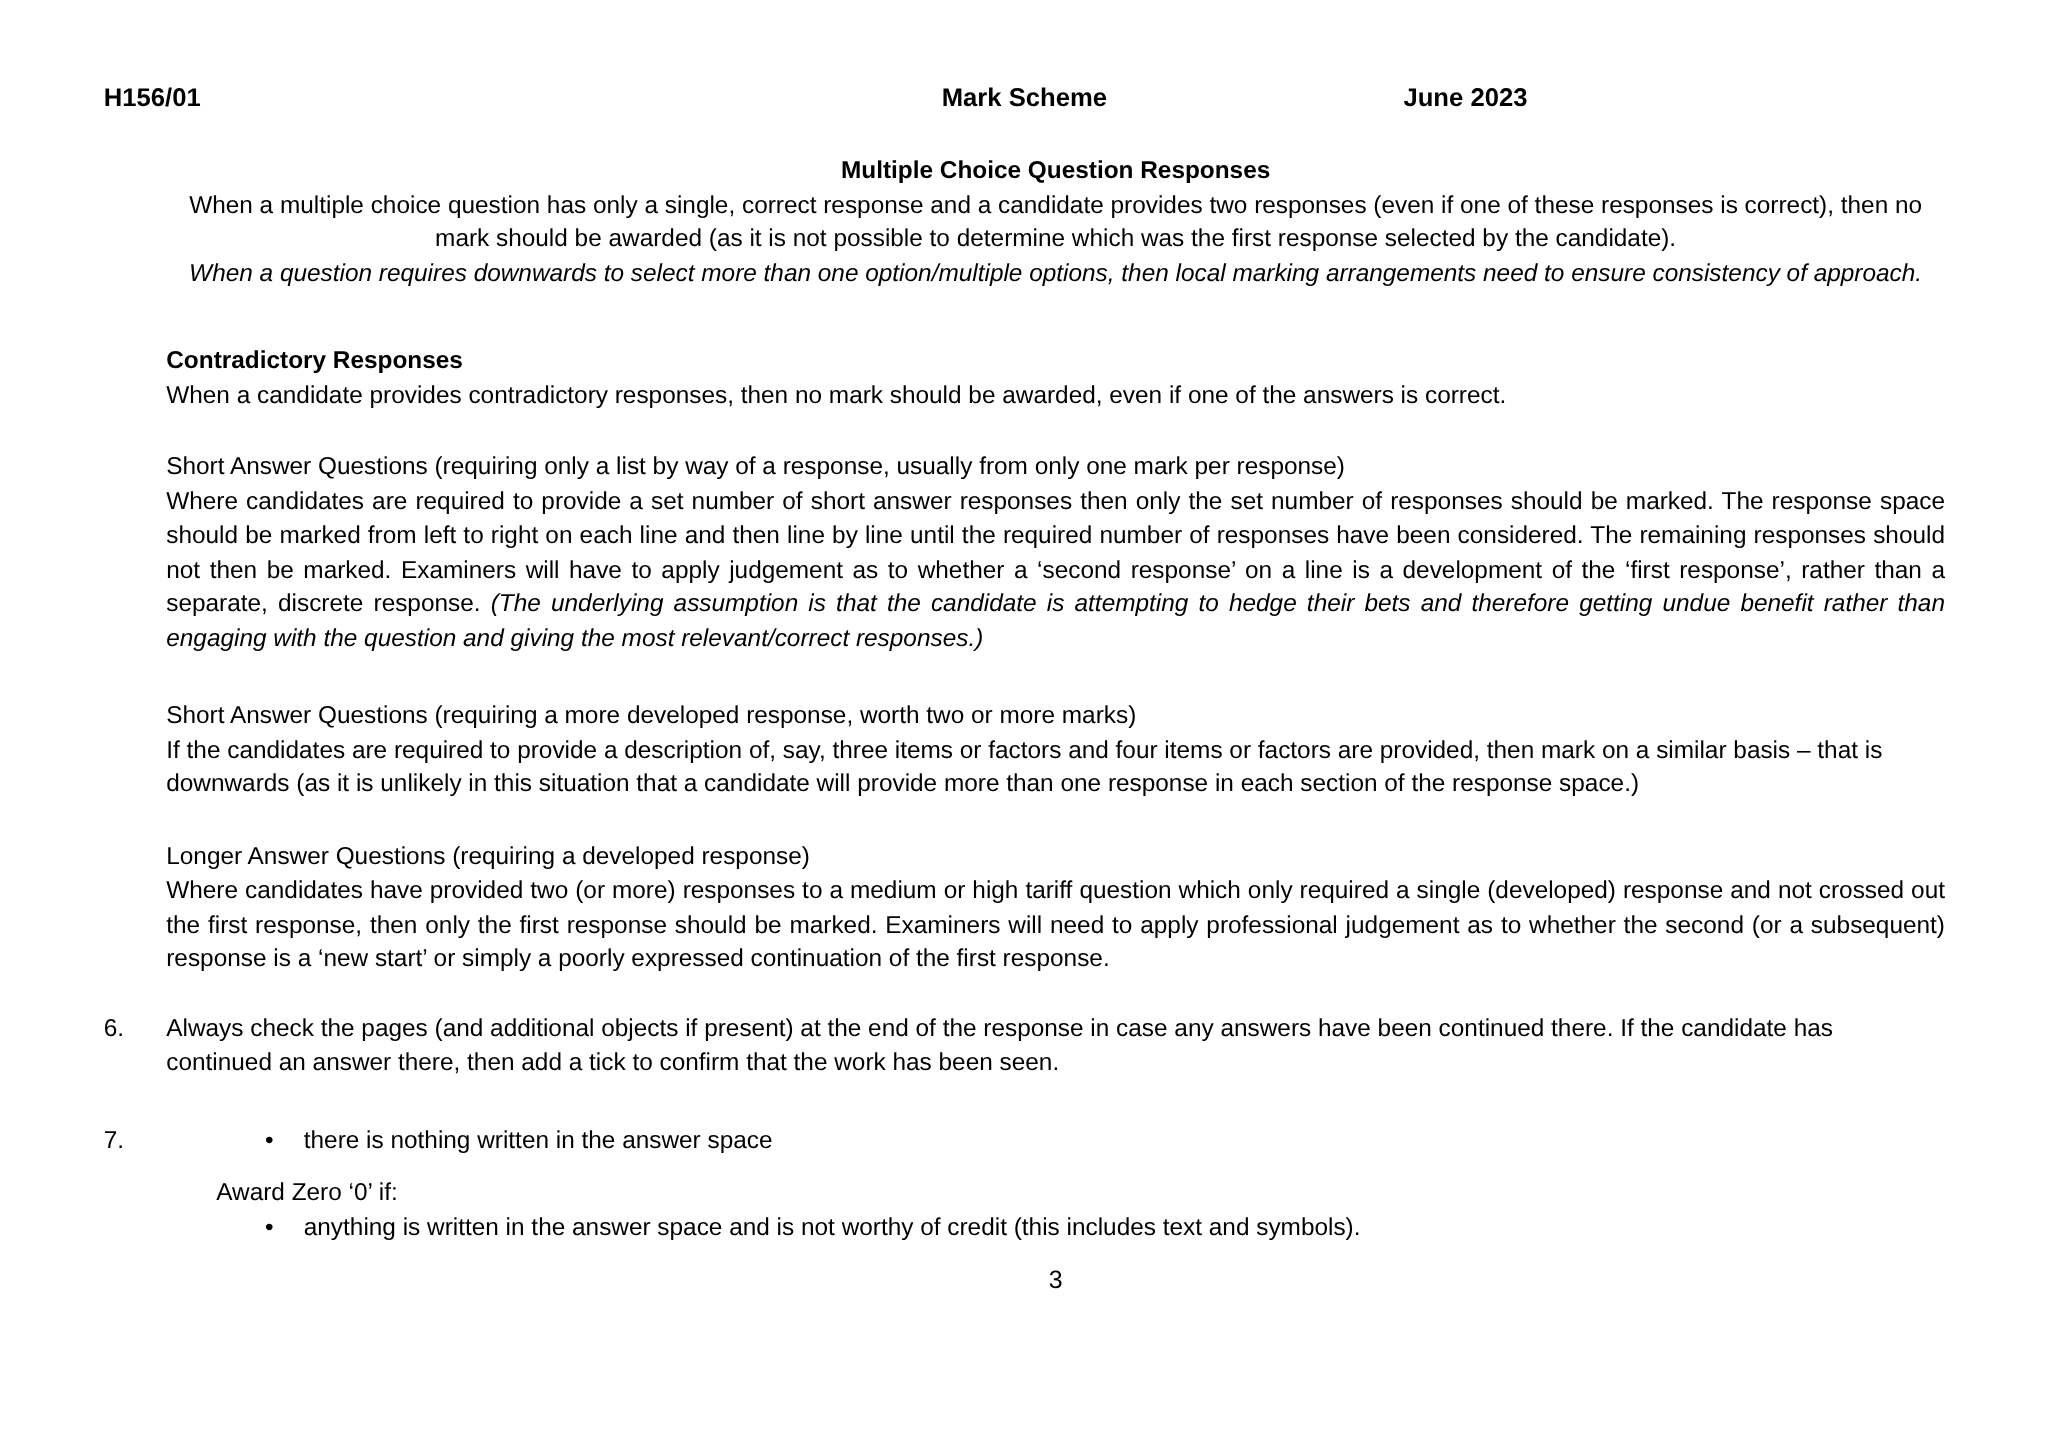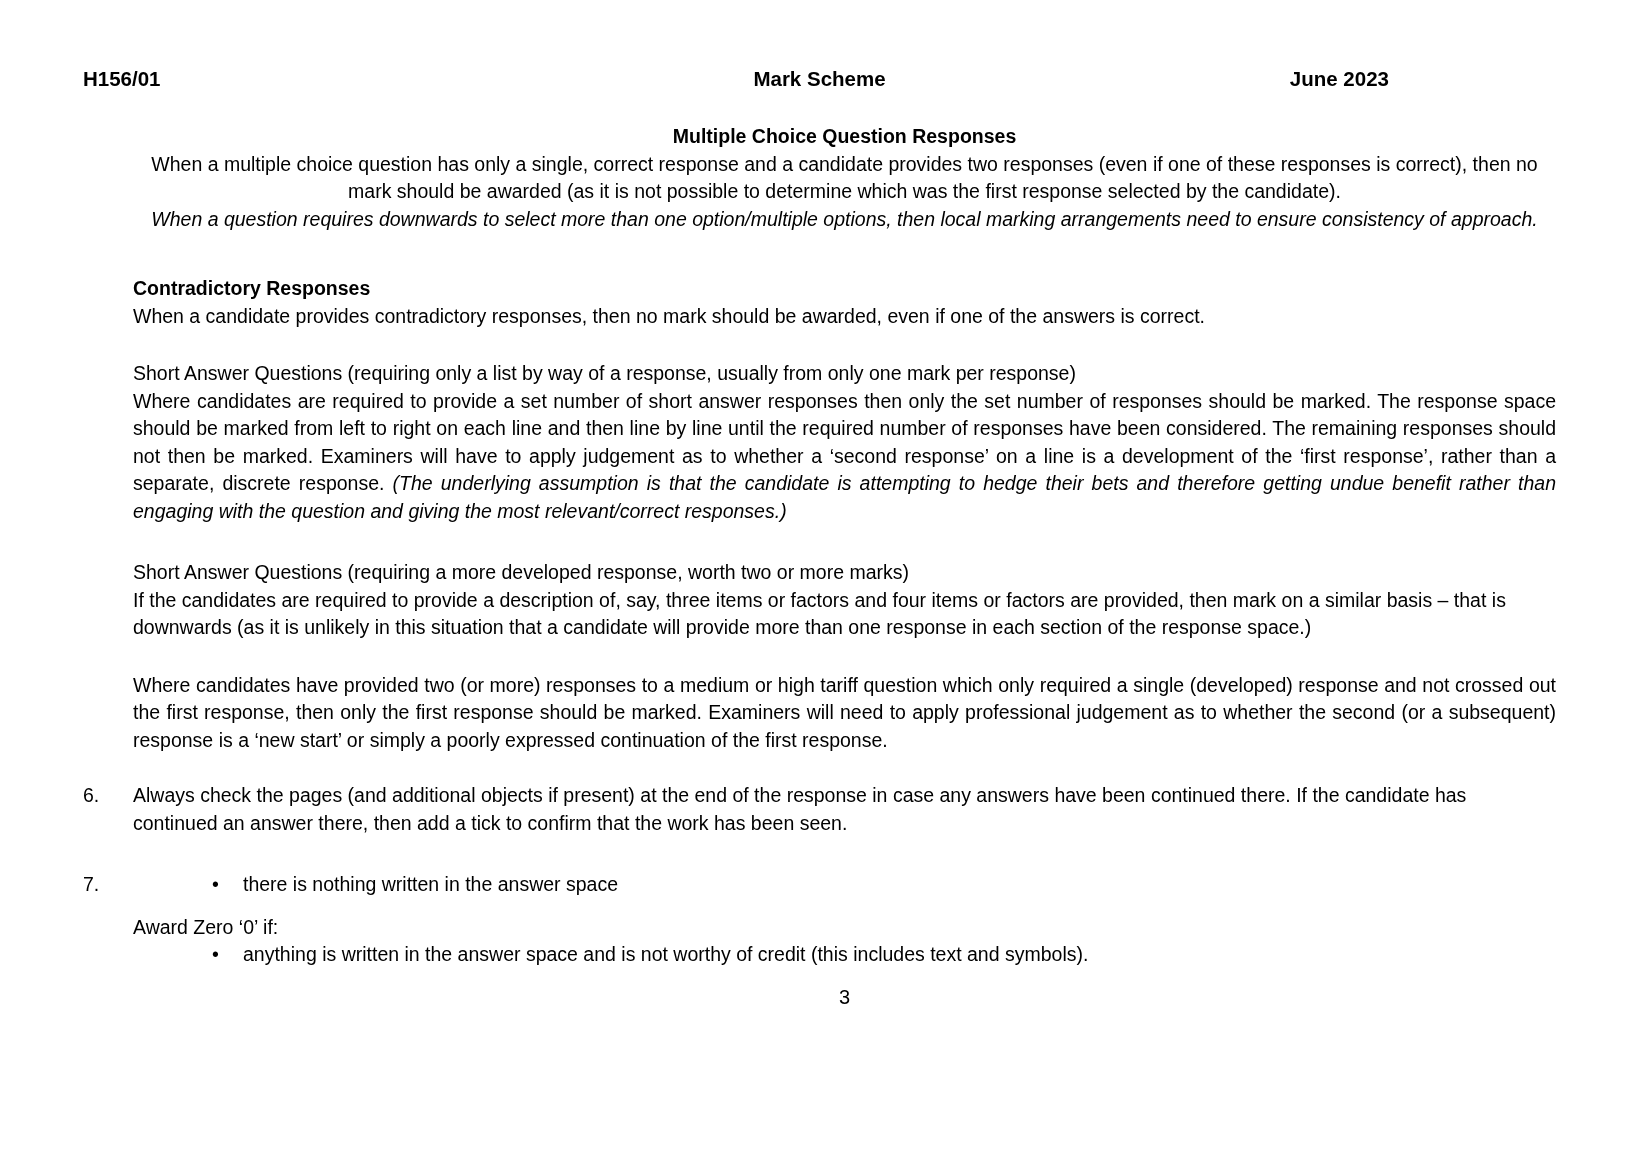--- a/index.html
+++ b/index.html
@@ -10,21 +10,21 @@
     color:#000000;
     overflow:hidden;
     position:relative;
   }
   .page { width:100%; height:100%; padding:66px 82px 0 83px; }
 
   
   .hdr { display:flex; font-weight:bold; font-size:20.5px; line-height:26px; }
   .hdr .l { flex:1; text-align:left; }
   .hdr .c { flex:1.4; text-align:center; }
-  .hdr .r { flex:1; text-align:center; }
+  .hdr .r { flex:1; text-align:left; }
 
   
   .content { margin-left:50px; font-size:19.5px; line-height:27.5px; }
   .content .sec h3 { font-size:19.5px; font-weight:bold; line-height:27.5px; }
   .hline b { font-weight:normal; }
   p { font-size:19.5px; line-height:27.5px; }
   .just { text-align:justify; }
   .it { font-style:italic; }
 
   .sec-mcq        { margin-top:31px;text-align:center; }
@@ -35,21 +35,21 @@
 
   
   .item { display:flex; margin-left:-50px; }
   .item-6 { margin-top:28px; }
   .item-7 { margin-top:34px; }
   .item .num { width:50px; flex:0 0 50px; }
   .item .ibody { flex:1; }
 
   .bullet-row { display:flex; margin-left:79px; }
   .bullet-row .bchar { width:31px; flex:0 0 31px; }
-  .award-zero { margin-top:15px; }
+  .award-zero { margin-top:15px;margin-left:40px; }
 
   .footer { text-align:center; margin-top:15px; font-size:20px; line-height:27.5px; }
 </style>
 </head>
 <body>
 
 <div class="page">
 
   <div class="hdr">
     <span class="l">H156/01</span>
@@ -74,20 +74,21 @@
       <p class="hline"><b>Short Answer Questions</b><span> (requiring only a list by way of a response, usually from only </span><b>one mark per response</b><span>)</span></p>
       <p class="just"><span>Where candidates are required to provide a set number of short answer responses then only the set number of responses should be marked. The response space should be marked from left to right on each line and then line by line until the required number of responses have been considered.  The remaining responses should not then be marked. Examiners will have to apply judgement as to whether a ‘second response’ on a line is a development of the ‘first response’, rather than a separate, discrete response.  </span><span class="it">(The underlying assumption is that the candidate is attempting to hedge their bets and therefore getting undue benefit rather than engaging with the question and giving the most relevant/correct responses.)</span></p>
     </section>
 
     <section class="sec sec-saq-dev">
       <p class="hline"><b>Short Answer Questions</b><span> (requiring a more developed response, worth </span><b>two or more marks</b><span>)</span></p>
       <p>If the candidates are required to provide a description of, say, three items or factors and four items or factors are provided, then mark on a similar basis – that is downwards (as it is unlikely in this situation that a candidate will provide more than one response in each section of the response space.)</p>
     </section>
 
     <section class="sec sec-laq">
+      <p class="hline"><b>Longer Answer Questions</b><span> (requiring a developed response)</span></p>
       <p class="just">Where candidates have provided two (or more) responses to a medium or high tariff question which only required a single (developed) response and not crossed out the first response, then only the first response should be marked. Examiners will need to apply professional judgement as to whether the second (or a subsequent) response is a ‘new start’ or simply a poorly expressed continuation of the first response.</p>
     </section>
 
     <div class="item item-6">
       <span class="num">6.</span>
       <div class="ibody">
         <p>Always check the pages (and additional objects if present) at the end of the response in case any answers have been continued there. If the candidate has continued an answer there, then add a tick to confirm that the work has been seen.</p>
       </div>
     </div>
 

